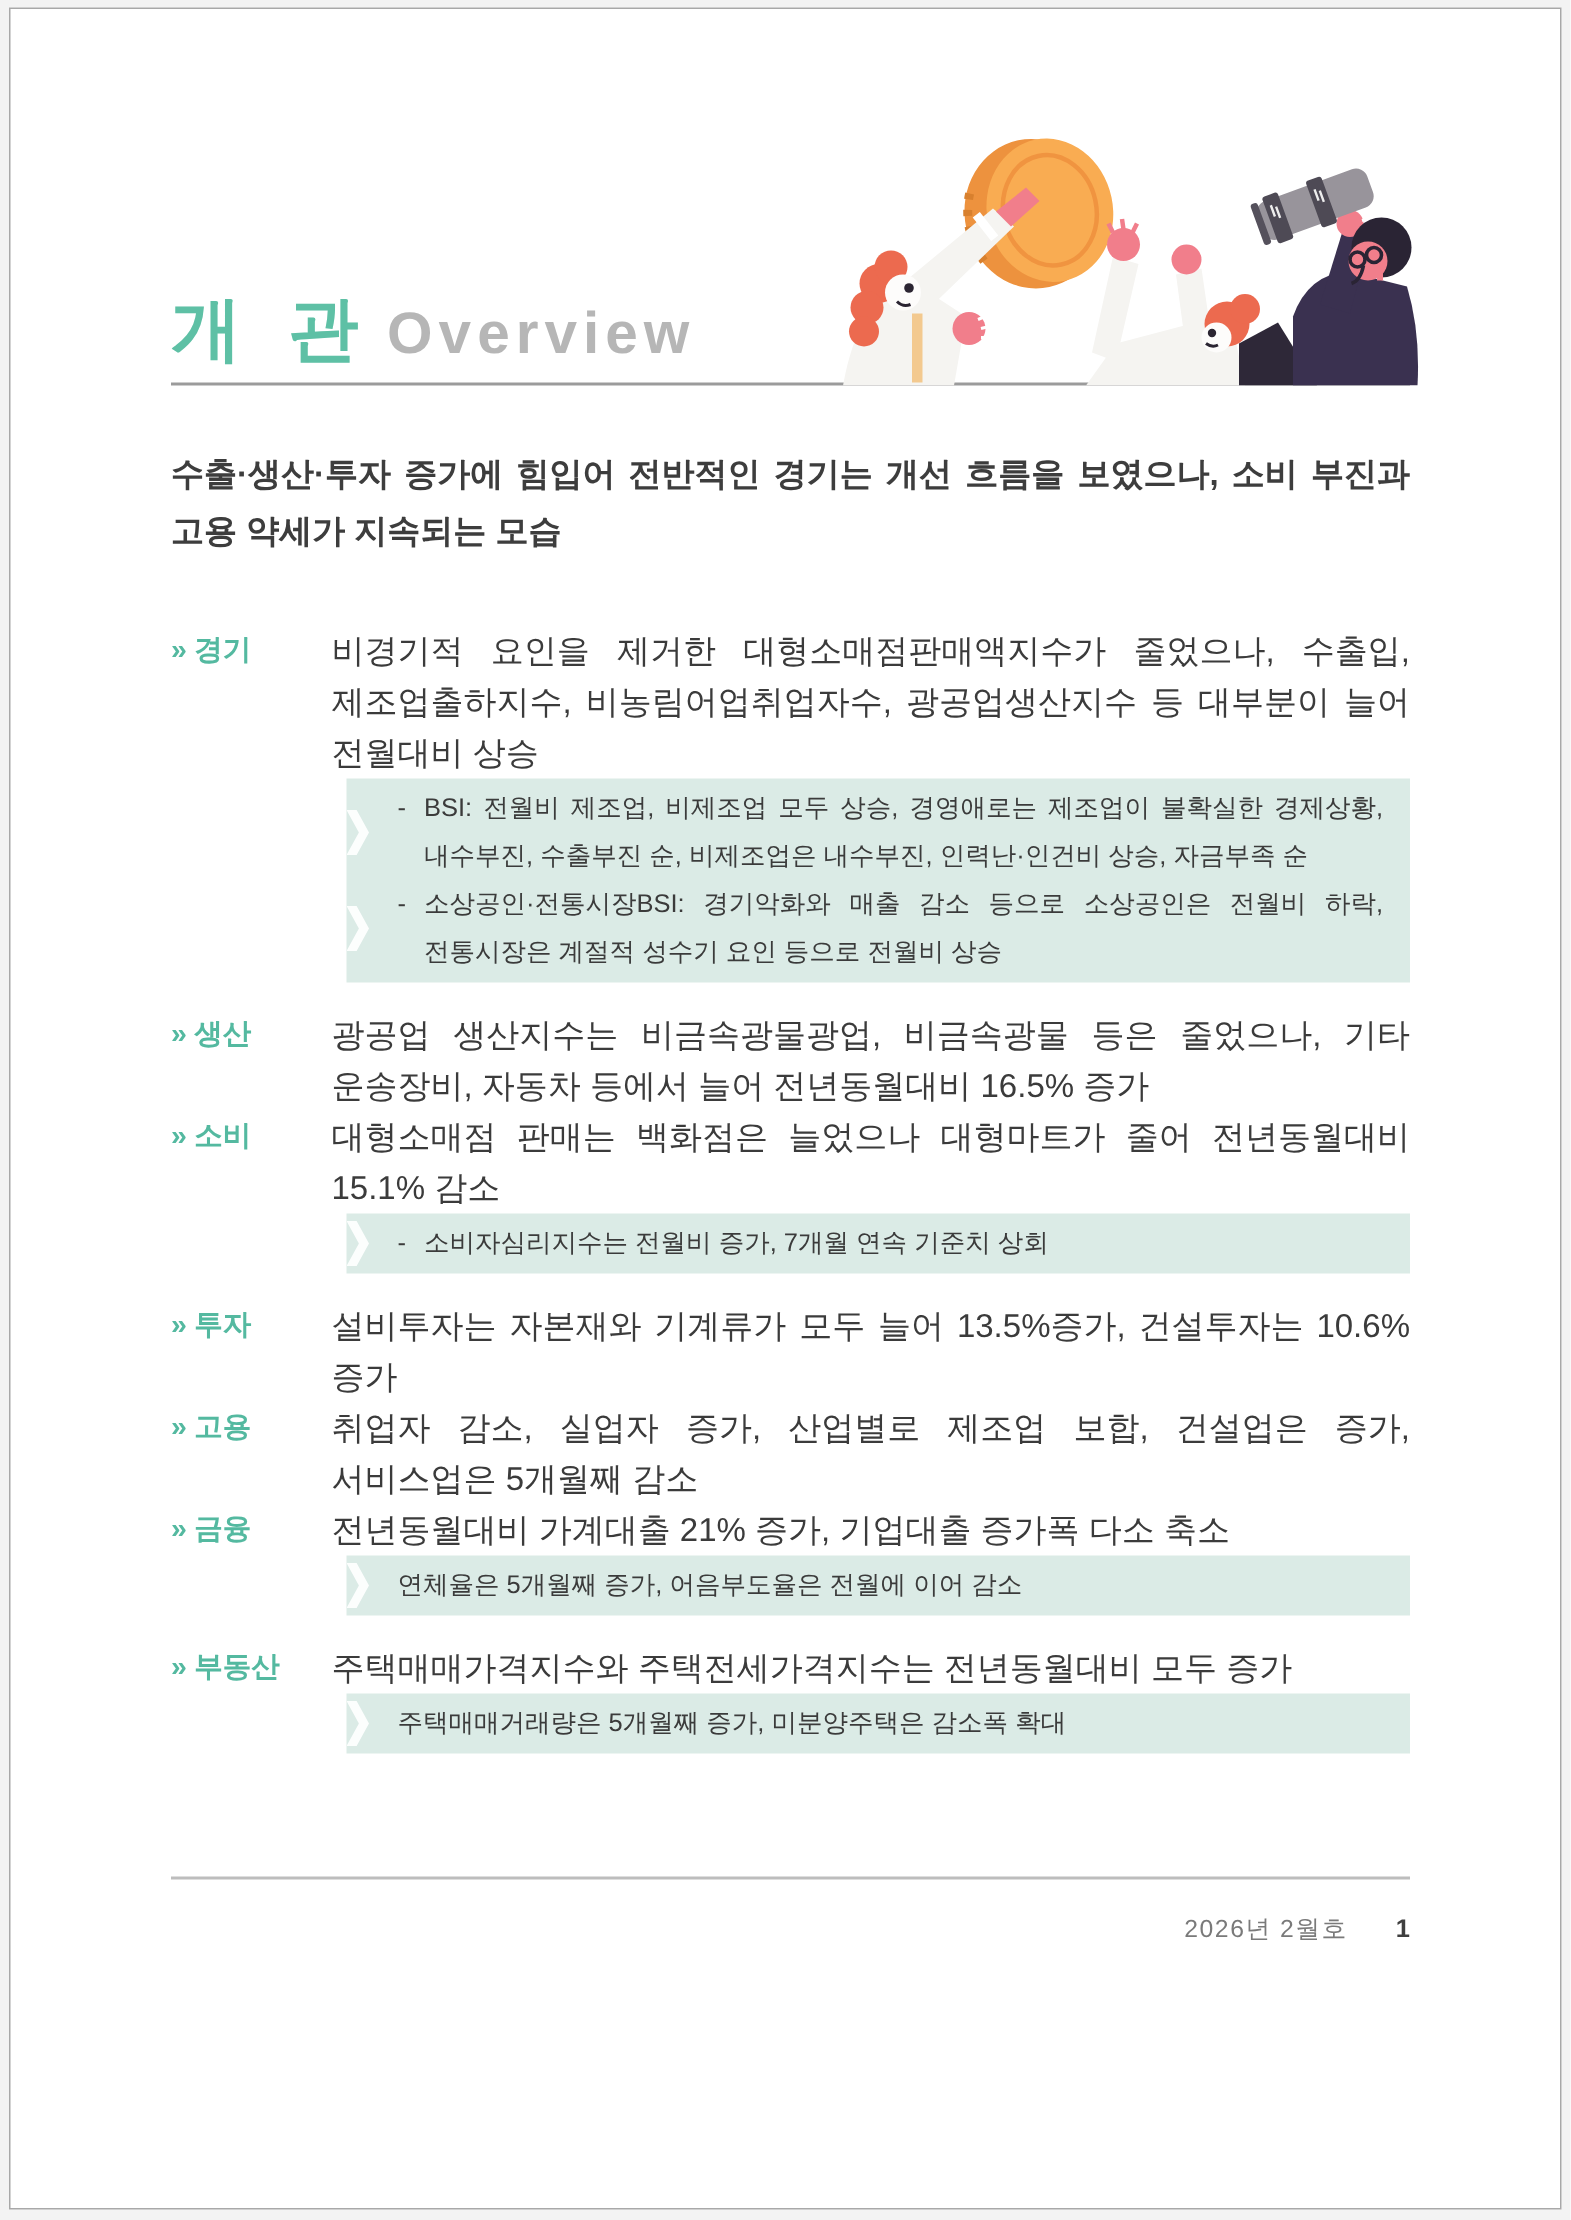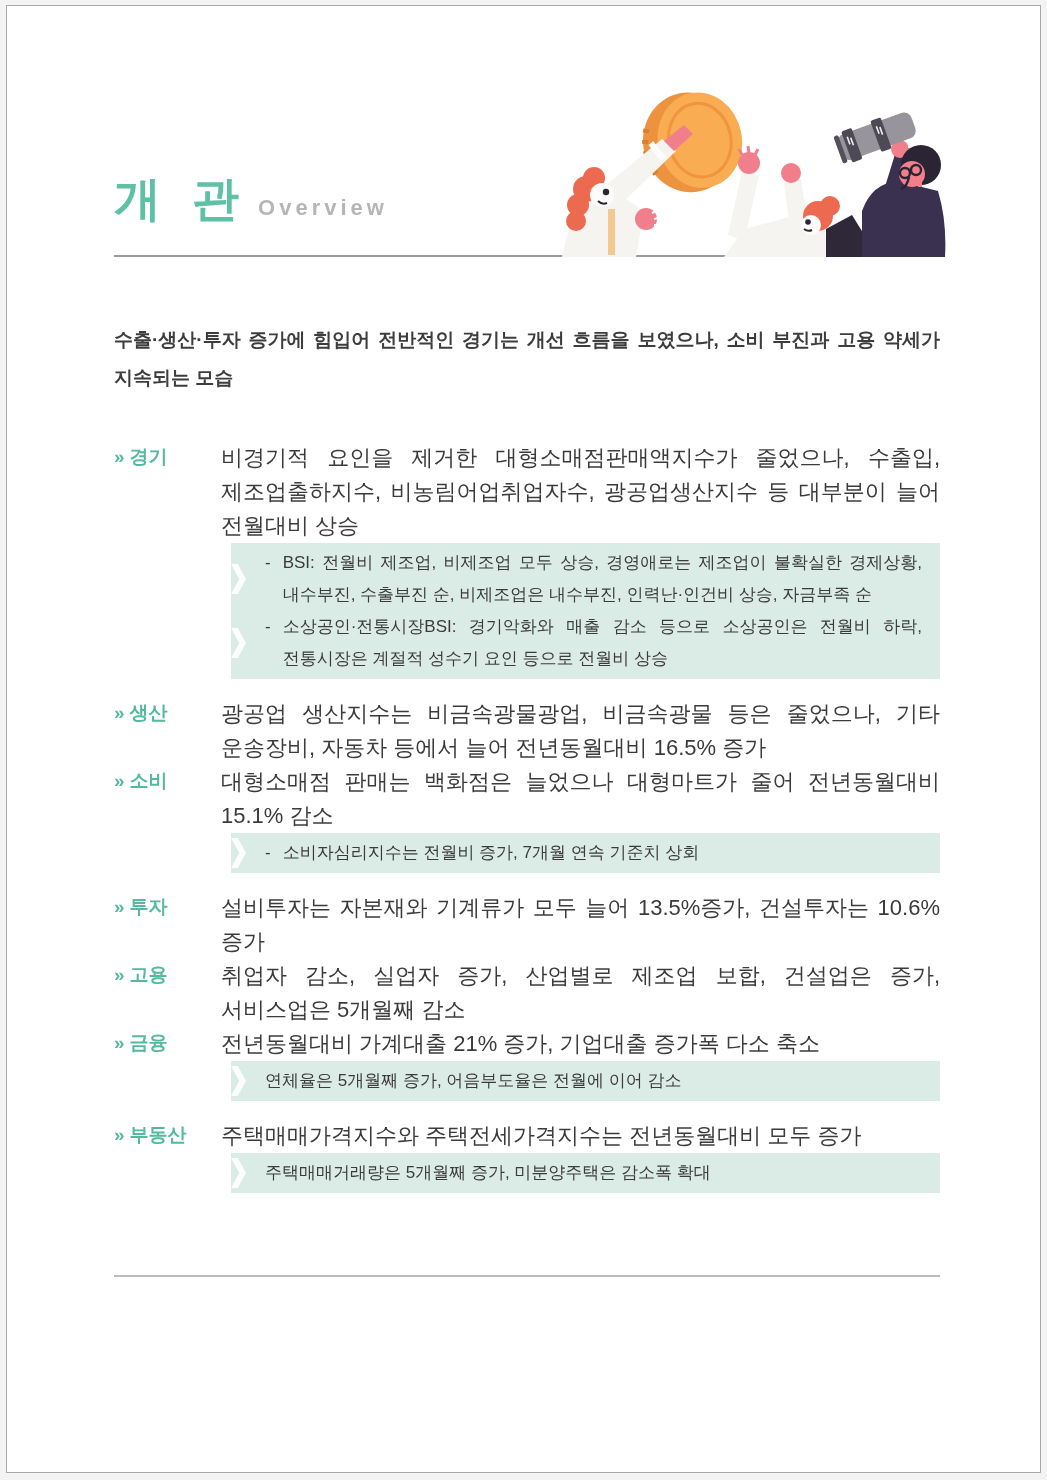--- a/index.html
+++ b/index.html
@@ -29,39 +29,39 @@
   }
   .content{padding:0 100px 0 107px}
 
   
   .header{
     position:relative;
     height:251px;
     border-bottom:2px solid var(--rule);
   }
   .title-row{
-    position:absolute;left:0;bottom:24px;
+    position:absolute;left:0;bottom:4px;
     display:flex;align-items:baseline;
   }
   .title-ko{
     font-size:47px;font-weight:800;
     color:var(--accent-title);
     letter-spacing:9px;
   }
   .title-en{
-    font-size:22px;font-weight:bold;
+    font-size:39px;font-weight:bold;
     color:var(--gray-en);
     letter-spacing:4px;margin-left:10px;text-align:center;
   }
   .illus{position:absolute;right:-6px;bottom:-2px;width:400px;height:168px}
 
   
   .headline{
-    margin-top:64px;
-    font-size:19px;font-weight:800;
+    margin-top:40px;
+    font-size:22px;font-weight:800;
     line-height:38px;
     color:var(--headline);
     text-align:justify;word-break:keep-all;
   }
 
   
   .sections{margin-top:44px}
   .section{}
   .row{display:flex}
   .label{
@@ -245,15 +245,19 @@
           </div>
           <div class="ibox">
             <div class="ibox-item">
               <span class="itext">주택매매거래량은 5개월째 증가, 미분양주택은 감소폭 확대</span>
             </div>
           </div>
         </section>
       </div>
 
     <div class="footer-rule"></div>
+    <div class="footer">
+      <span class="issue">2026년 2월호</span>
+      <span class="pagenum">1</span>
+    </div>
 
   </div>
 </div>
 
 </body></html>

